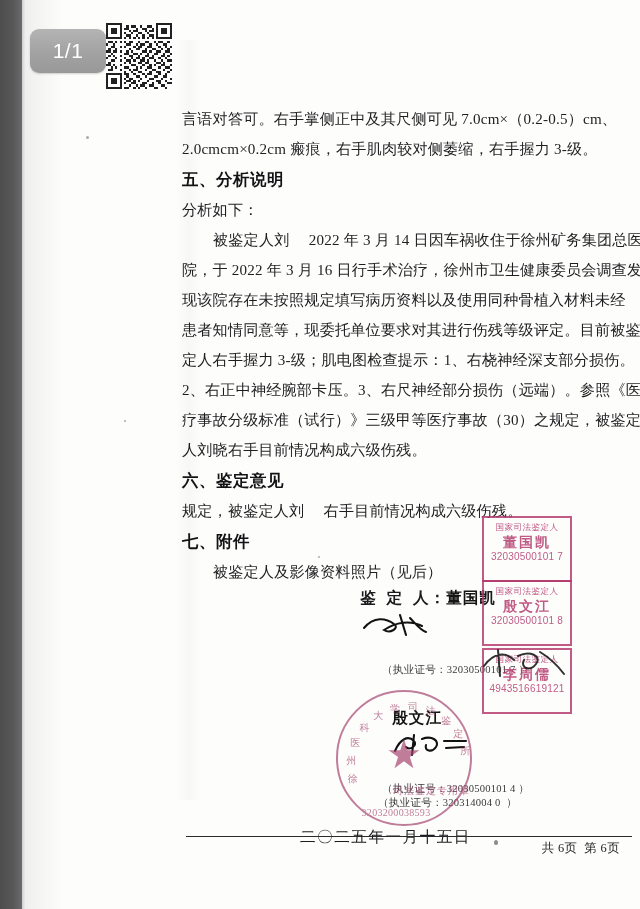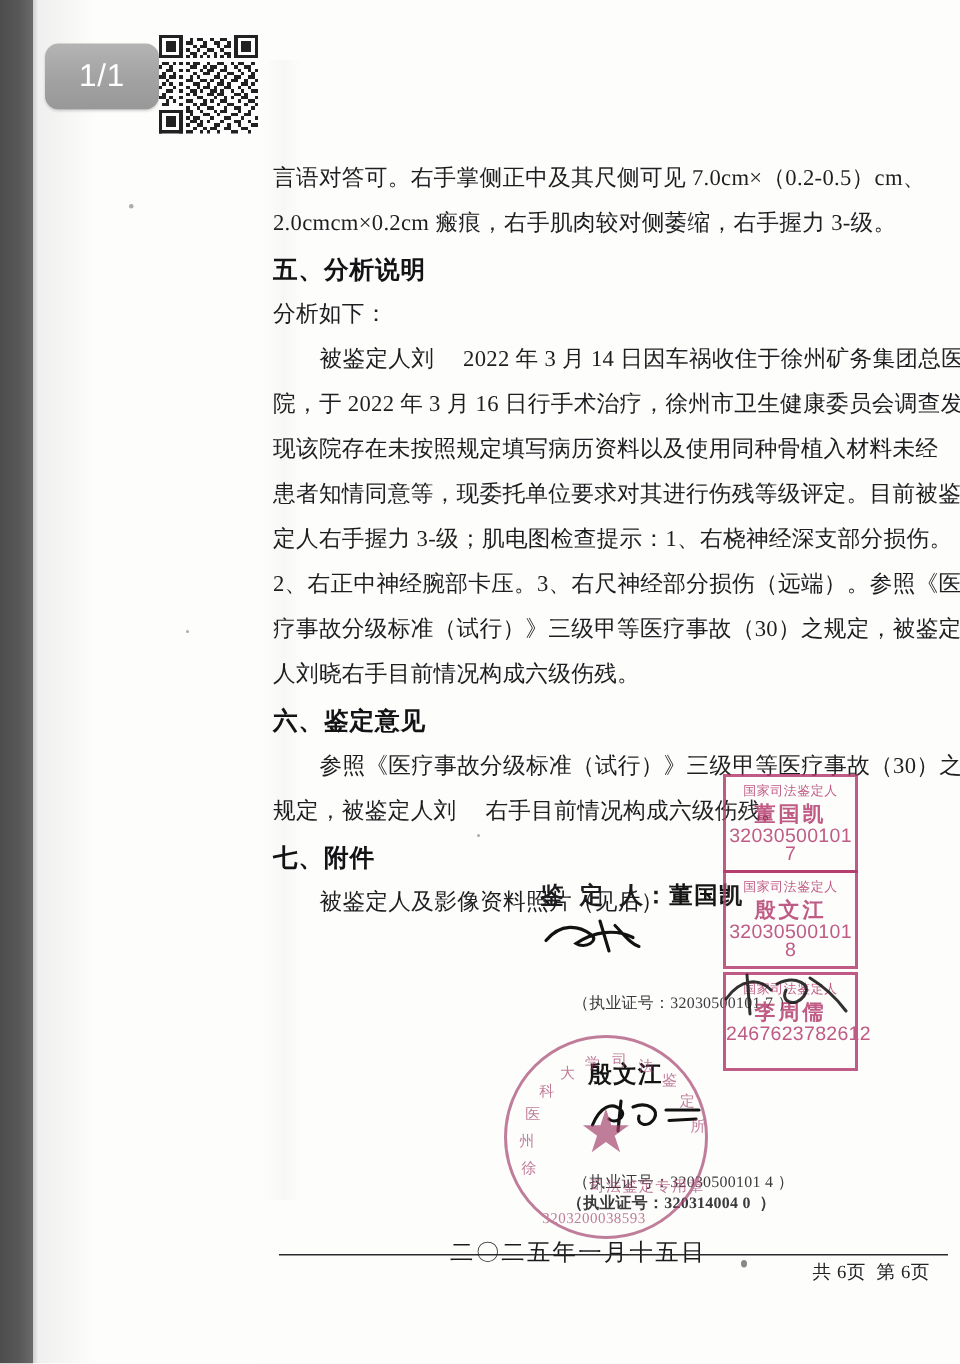--- a/index.html
+++ b/index.html
@@ -79,21 +79,21 @@
   .scribble{display:inline-block;vertical-align:middle;}
   
   .stamp-rect{
     position:absolute;border:2.2px solid #b2386a;
     color:#b2386a;text-align:center;
     font-family:"Liberation Sans","DejaVu Sans",sans-serif;
     opacity:.82;background:rgba(255,255,255,.04);
   }
   .stamp-rect .s-top{font-size:8.6px;letter-spacing:.4px;line-height:12px;padding-top:3px;}
   .stamp-rect .s-mid{font-size:14px;font-weight:bold;letter-spacing:2px;line-height:18px;}
-  .stamp-rect .s-num{font-size:13px;letter-spacing:.2px;line-height:12px;}
+  .stamp-rect .s-num{font-size:10px;letter-spacing:.2px;line-height:12px;}
   #stamp-round{
     position:absolute;left:310px;top:690px;width:132px;height:132px;
     border-radius:50%;border:2.6px solid #a4416c;opacity:.68;
   }
   #stamp-round .ring-text{
     position:absolute;inset:0;color:#a4416c;font-size:10px;
     font-family:"Liberation Sans","DejaVu Sans",sans-serif;
   }
   #stamp-round .ring-text span{
     position:absolute;left:50%;top:50%;
@@ -147,21 +147,20 @@
       <div class="body-line indent-2">被鉴定人刘　 2022 年 3 月 14 日因车祸收住于徐州矿务集团总医</div>
       <div class="body-line">院，于 2022 年 3 月 16 日行手术治疗，徐州市卫生健康委员会调查发</div>
       <div class="body-line">现该院存在未按照规定填写病历资料以及使用同种骨植入材料未经</div>
       <div class="body-line">患者知情同意等，现委托单位要求对其进行伤残等级评定。目前被鉴</div>
       <div class="body-line">定人右手握力 3-级；肌电图检查提示：1、右桡神经深支部分损伤。</div>
       <div class="body-line">2、右正中神经腕部卡压。3、右尺神经部分损伤（远端）。参照《医</div>
       <div class="body-line">疗事故分级标准（试行）》三级甲等医疗事故（30）之规定，被鉴定</div>
       <div class="body-line">人刘晓右手目前情况构成六级伤残。</div>
 
       <div class="heading">六、鉴定意见</div>
-      <div class="body-line indent-2">参照《医疗事故分级标准（试行）》三级甲等医疗事故（30）之</div>
       <div class="body-line">规定，被鉴定人刘　 右手目前情况构成六级伤残。</div>
 
       <div class="heading">七、附件</div>
       <div class="body-line indent-2">被鉴定人及影像资料照片（见后）</div>
     </div>
 
     <div id="signature-block">
 
       <div class="sig-row" style="padding-left:148px;">
         <span class="sig-name-row">鉴  定  人：</span><span class="sig-name-row ink">董国凯</span>
@@ -175,41 +174,41 @@
       <div class="sig-row" style="padding-left:180px;padding-top:3px;">
         <span class="sig-name-row ink">殷文江</span>
         <svg class="scribble" width="78" height="26" viewBox="0 0 78 26">
           <path d="M3 20 C8 8, 16 4, 22 10 C26 14, 18 20, 14 16 M22 4 L20 24 M30 8 C40 4, 48 10, 44 16 C40 22, 32 20, 34 14 M52 10 L74 10 M54 17 L72 16" stroke="#121212" stroke-width="2.1" fill="none" stroke-linecap="round"></path>
         </svg>
       </div>
 
       <div class="lic-row" style="padding-left:200px;">（执业证号：32030500101 4 ）</div>
 
 
-      <div class="lic-row" style="padding-left:196px;font-weight:bold;">（执业证号：320314004 0  ）</div>
+      <div class="lic-row" style="padding-left:196px;">（执业证号：320314004 0  ）</div>
 
       <div class="sig-row" style="padding-left:118px;padding-top:14px;font-size:15.6px;letter-spacing:1.5px;">二〇二五年一月十五日</div>
     </div>
 
     <div class="stamp-rect" id="stamp-one" style="left:456px;top:516px;width:86px;height:62px;">
       <div class="s-top">国家司法鉴定人</div>
       <div class="s-mid">董国凯</div>
       <div class="s-num">32030500101 7</div>
     </div>
 
     <div class="stamp-rect" id="stamp-two" style="left:456px;top:580px;width:86px;height:62px;">
       <div class="s-top">国家司法鉴定人</div>
       <div class="s-mid">殷文江</div>
       <div class="s-num">32030500101 8</div>
     </div>
 
     <div class="stamp-rect" id="stamp-three" style="left:456px;top:648px;width:86px;height:62px;">
       <div class="s-top">国家司法鉴定人</div>
       <div class="s-mid">李周儒</div>
-      <div class="s-num">2467623782612</div>
+      <div class="s-num">4943516619121</div>
     </div>
 
     <svg style="position:absolute;left:452px;top:644px;" width="92" height="40" viewBox="0 0 92 40">
       <path d="M6 22 C16 8, 28 8, 36 16 M20 6 L22 32 M40 12 C52 6, 64 12, 58 20 C52 28, 42 24, 46 16 M62 8 C72 14, 80 22, 86 30" stroke="#1b1b1b" stroke-width="2" fill="none" stroke-linecap="round" opacity=".9"></path>
     </svg>
 
     <div id="stamp-round">
       <div class="ring-text">
         <span style="transform:rotate(-104deg) translate(0,-58px) rotate(104deg);">徐</span>
         <span style="transform:rotate(-86deg) translate(0,-58px) rotate(86deg);">州</span>

